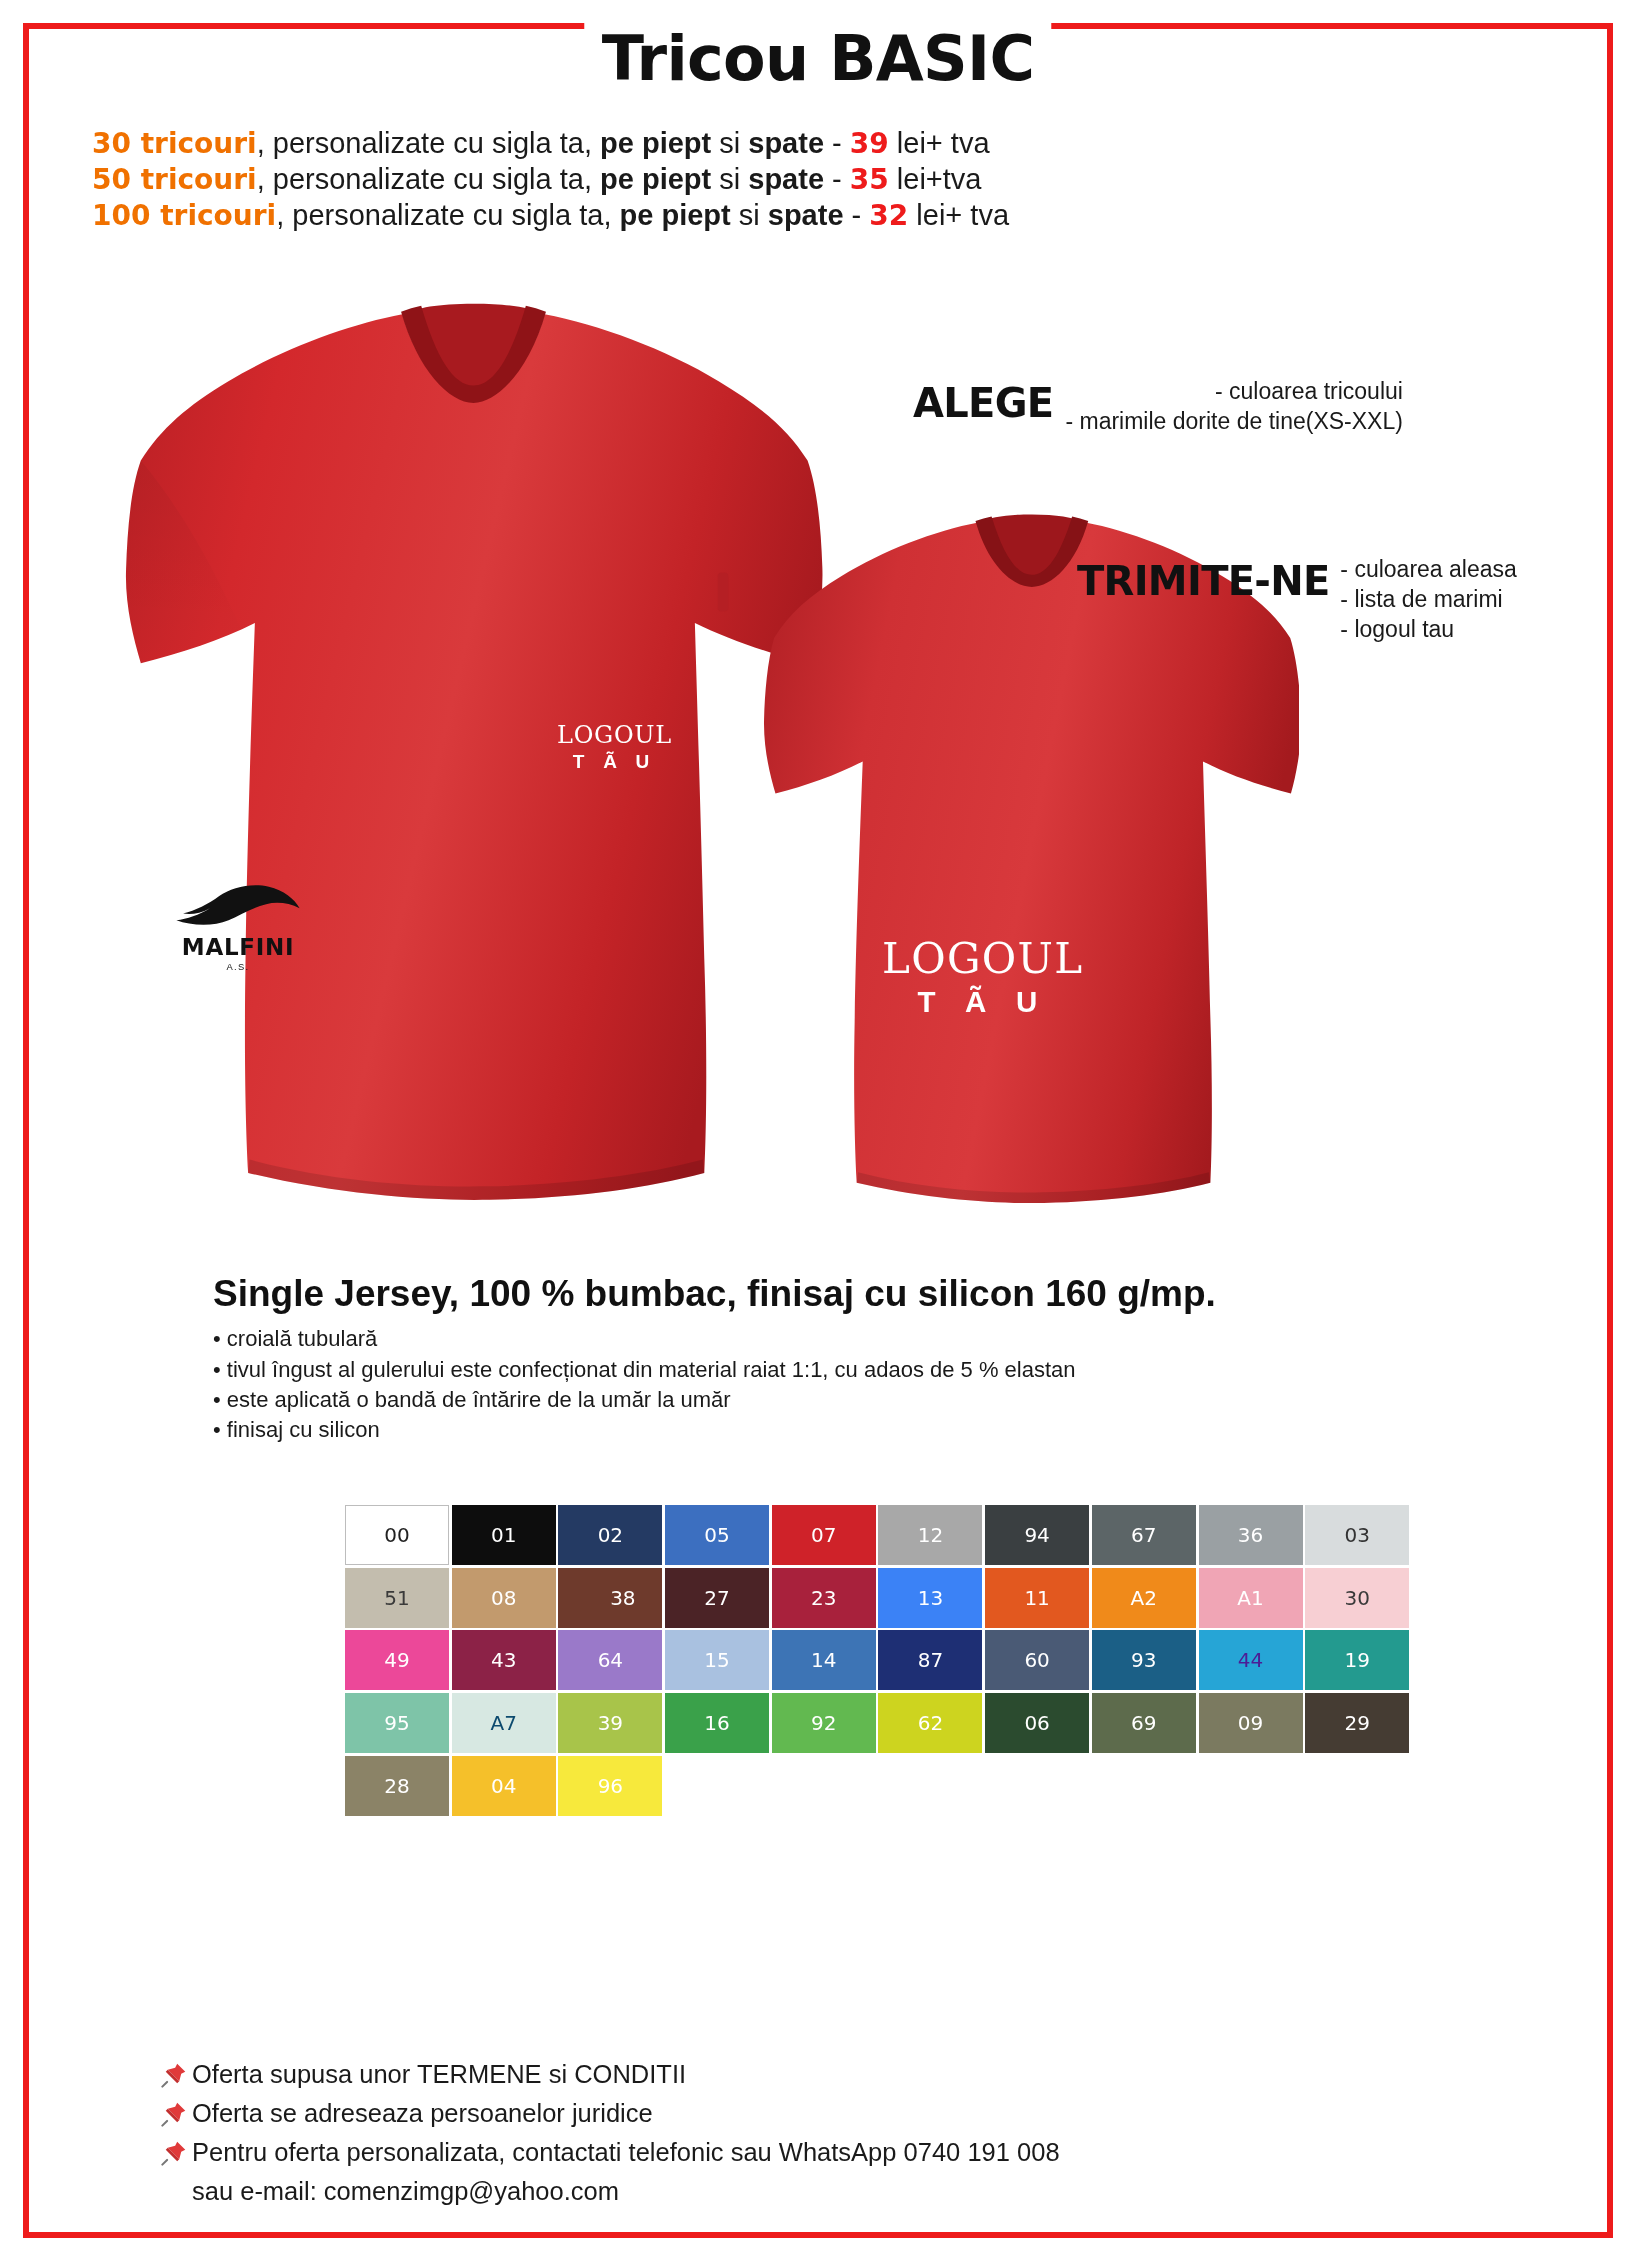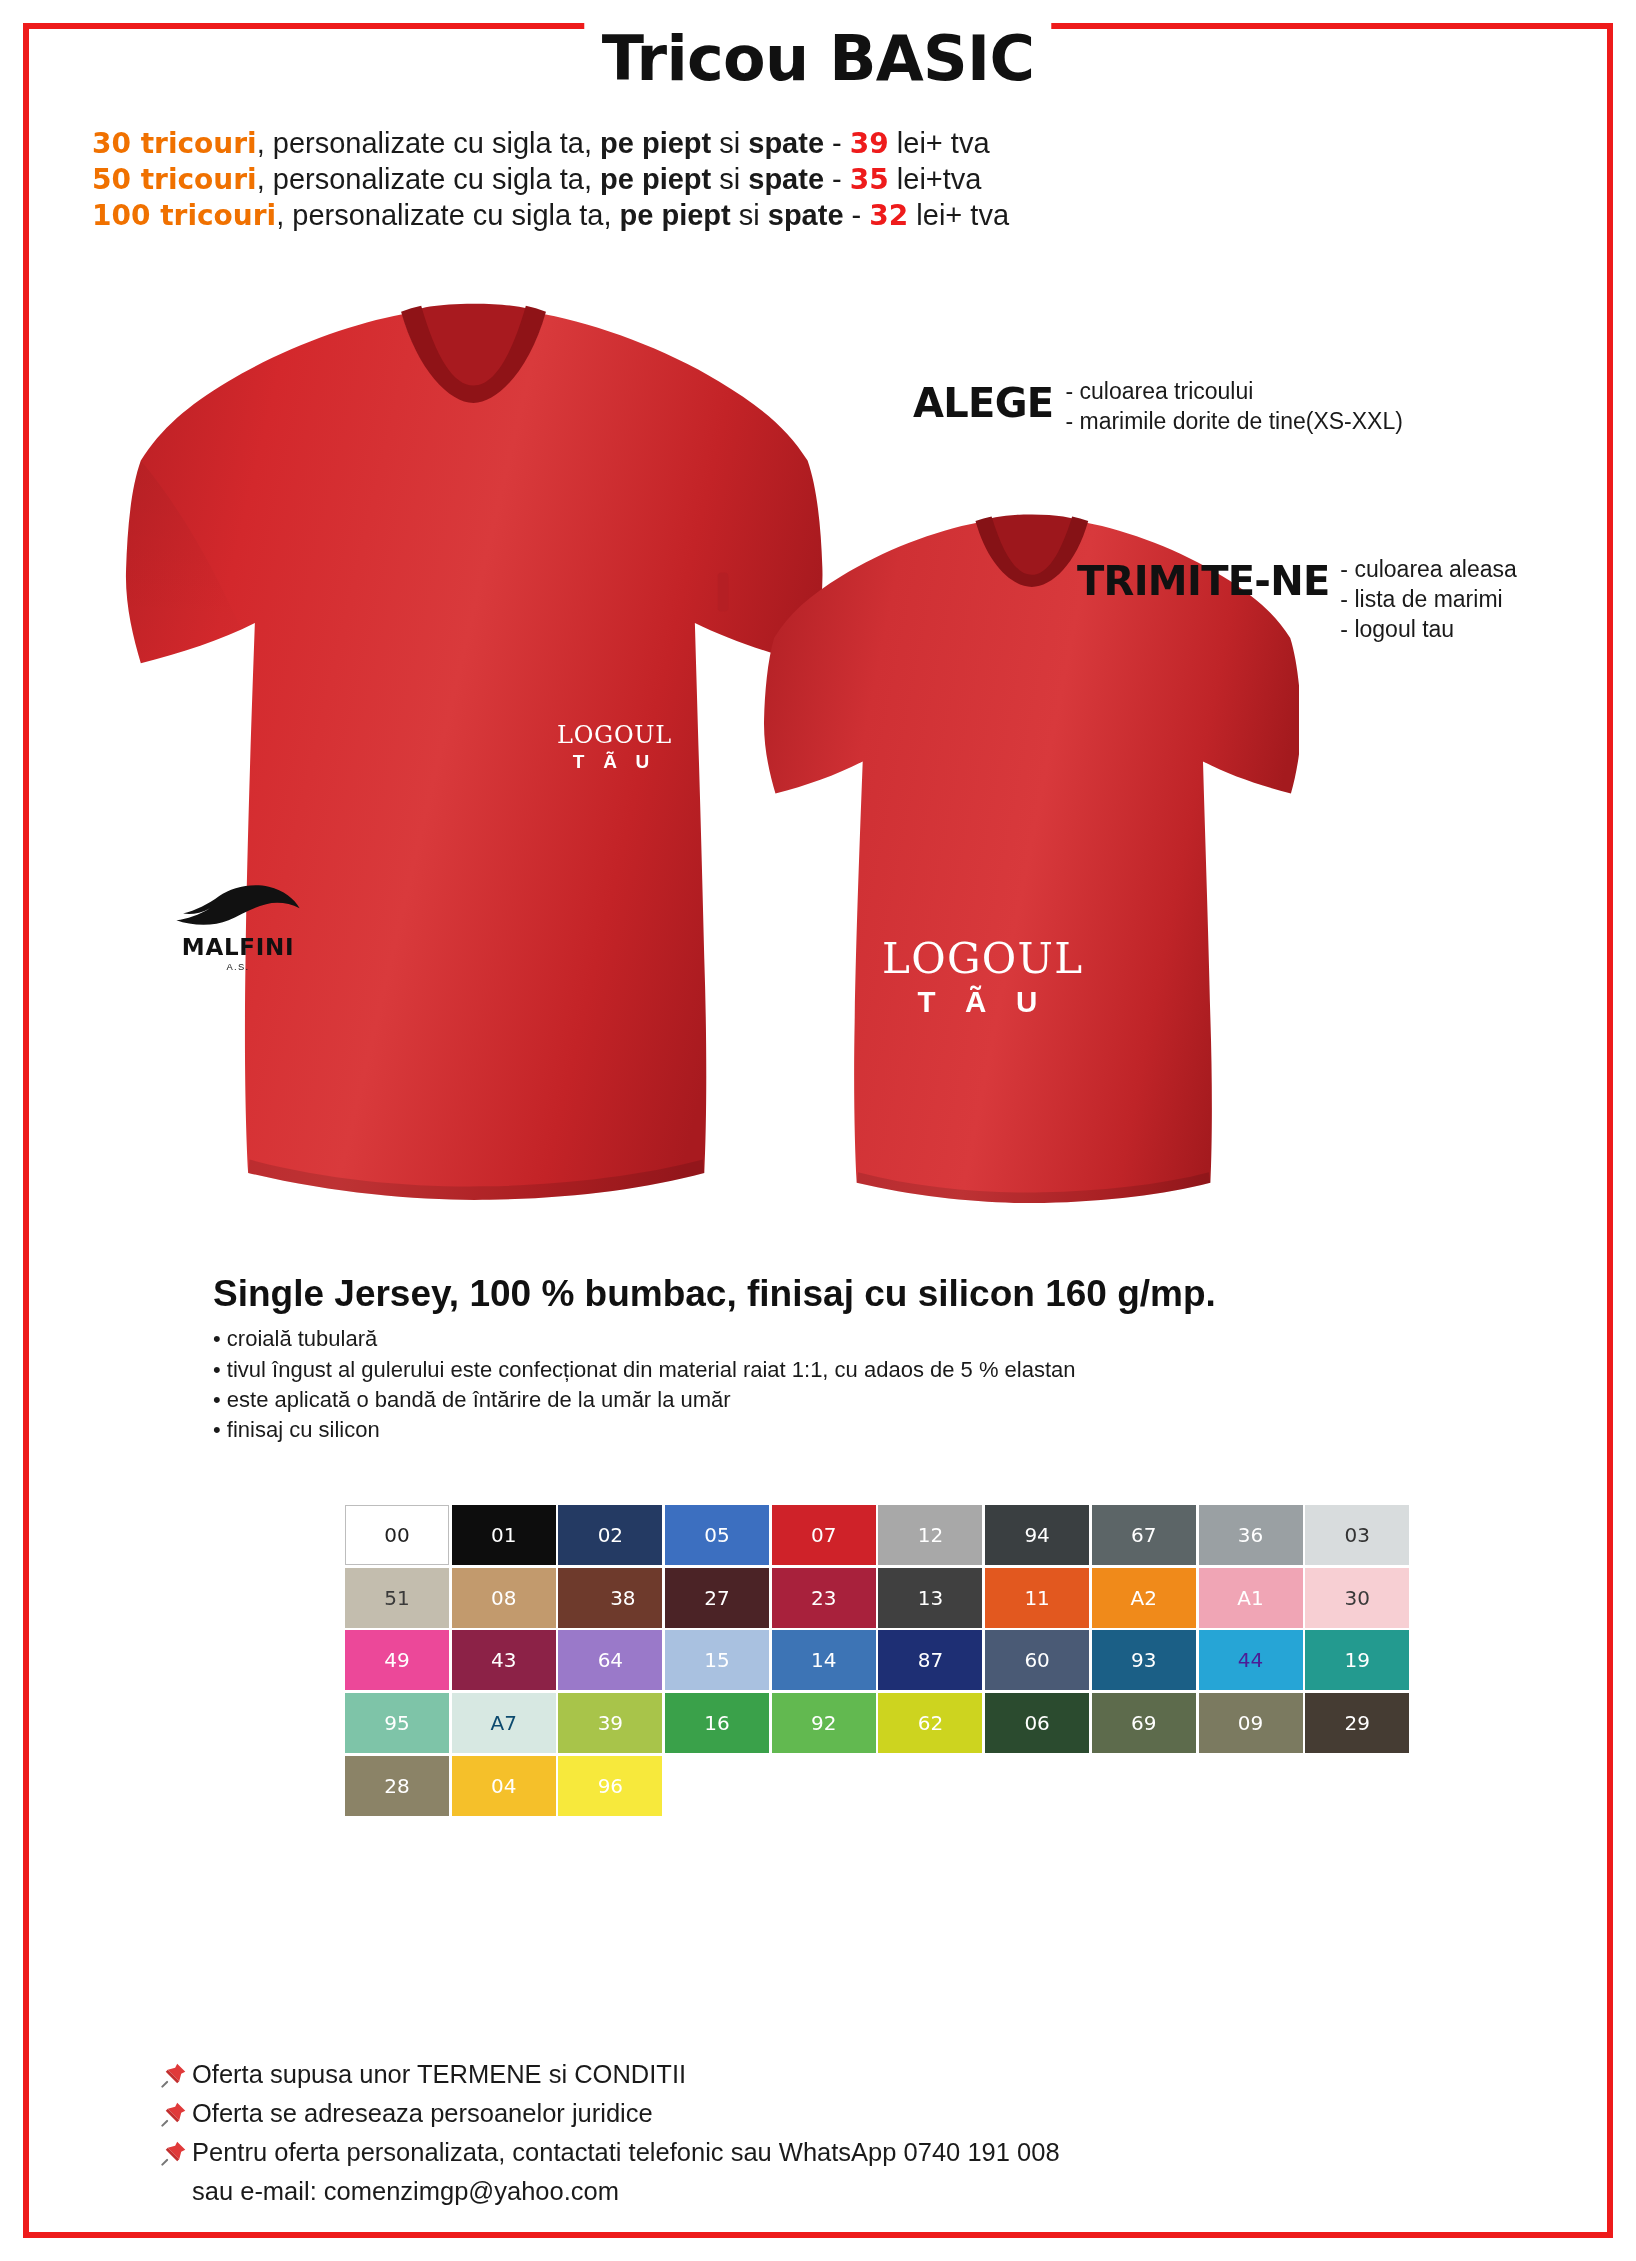--- a/index.html
+++ b/index.html
@@ -162,21 +162,21 @@
     letter-spacing: -0.7px;
   }
   .callout ul {
     list-style: none;
     margin: 0;
     padding: 0;
     font-size: 23px;
     color: #1a1a1a;
     line-height: 1.30;
   }
-  .alege { left: 873px; top: 117px; display: flex; align-items: flex-start; }
+  .alege { left: 873px; top: 117px; display: flex; align-items: flex-start; text-align: right; }
   .alege .big { margin-right: 12px; position: relative; top: 2.7px;}
   .trimite { left: 1037px; top: 295px; display: flex; align-items: flex-start; }
   .trimite .big { margin-right: 10.7px; position: relative; top: 2.7px;}
 
   
   .material {
     position: absolute;
     left: 173px;
     top: 1234px;
     width: 1342px;
@@ -449,21 +449,21 @@
           </div>
         <div class="swatch" style="background:#6e3a2c;color:#ffffff;padding-left:25px;">
             <span>38</span>
           </div>
         <div class="swatch" style="background:#4b2326;color:#ffffff;">
             <span>27</span>
           </div>
         <div class="swatch" style="background:#a8213c;color:#ffffff;">
             <span>23</span>
           </div>
-        <div class="swatch" style="background:#404040;color:#ffffff;">
+        <div class="swatch" style="background:#3b82f6;color:#ffffff;">
             <span>13</span>
           </div>
         <div class="swatch" style="background:#e2581f;color:#ffffff;">
             <span>11</span>
           </div>
         <div class="swatch" style="background:#f08a1a;color:#ffffff;">
             <span>A2</span>
           </div>
         <div class="swatch" style="background:#f0a5b5;color:#ffffff;">
             <span>A1</span>

